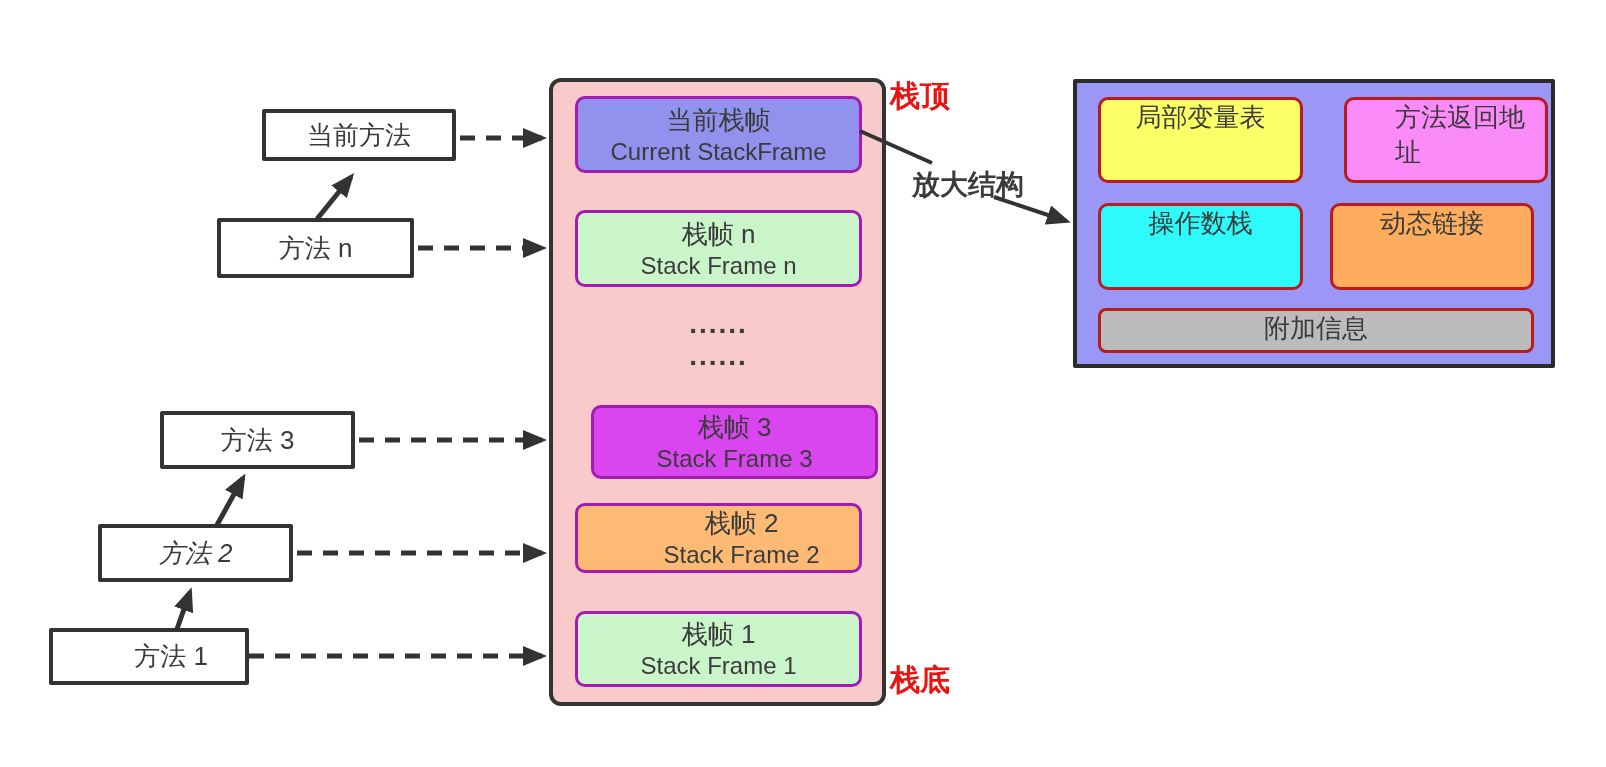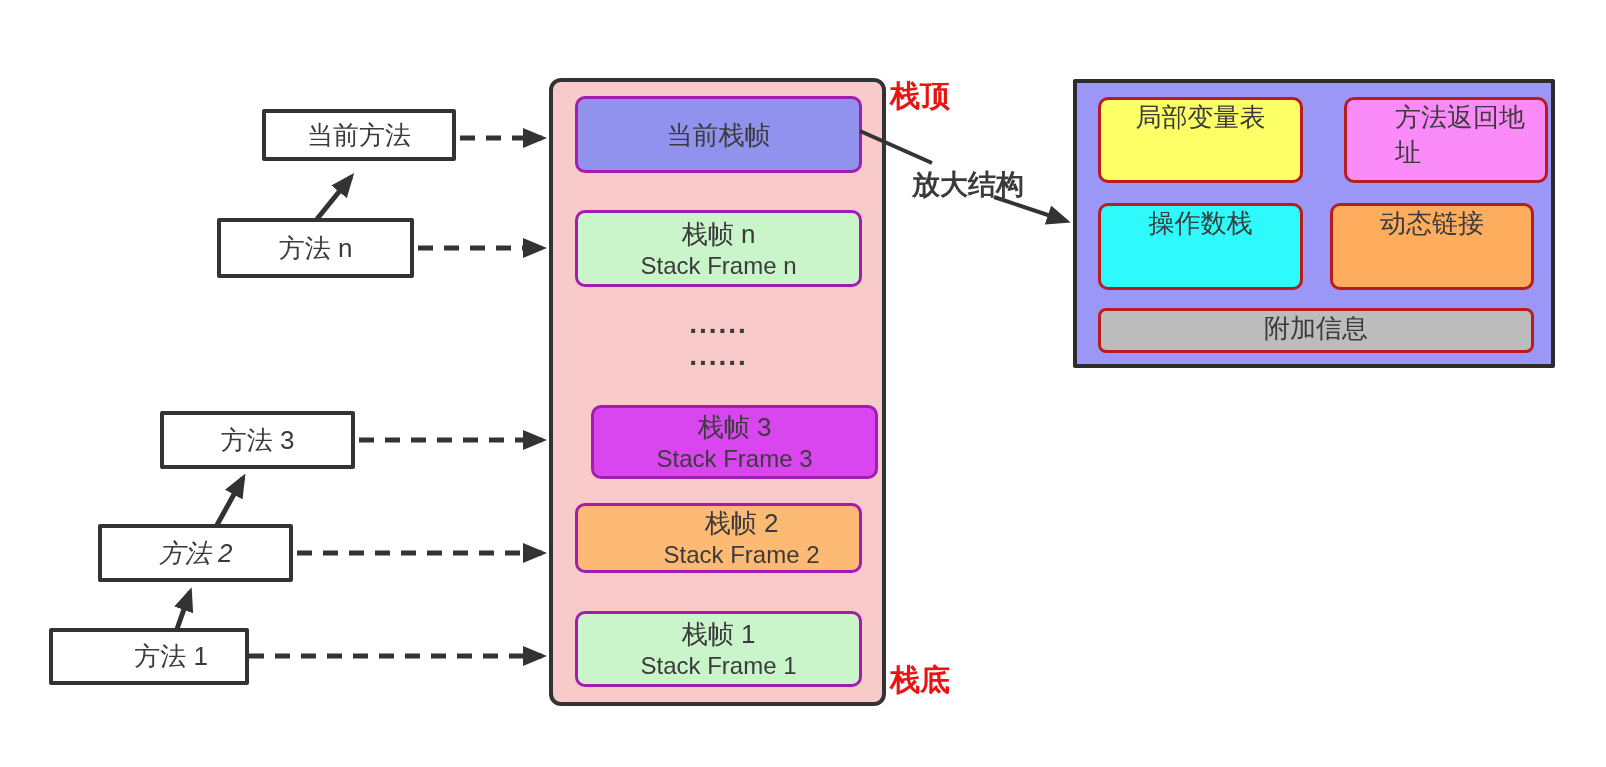--- a/index.html
+++ b/index.html
@@ -54,20 +54,21 @@
 
   svg.overlay{position:absolute;left:0;top:0;pointer-events:none;}
 </style>
 </head>
 <body>
 
 <div class="abs stack-container"></div>
 
 <div class="abs frame-box" style="top: 96px; height: 77px; background-color: rgb(145, 145, 238);">
   <div class="frame-zh">当前栈帧</div>
+  <div class="frame-en">Current StackFrame</div>
 </div>
 
 <div class="abs frame-box" style="top: 210px; height: 77px; background-color: rgb(202, 244, 201);">
   <div class="frame-zh">栈帧 n</div>
   <div class="frame-en">Stack Frame n</div>
 </div>
 
 <div class="abs ellipsis-line" style="top:308px;">......</div>
 <div class="abs ellipsis-line" style="top:340px;">......</div>
 

